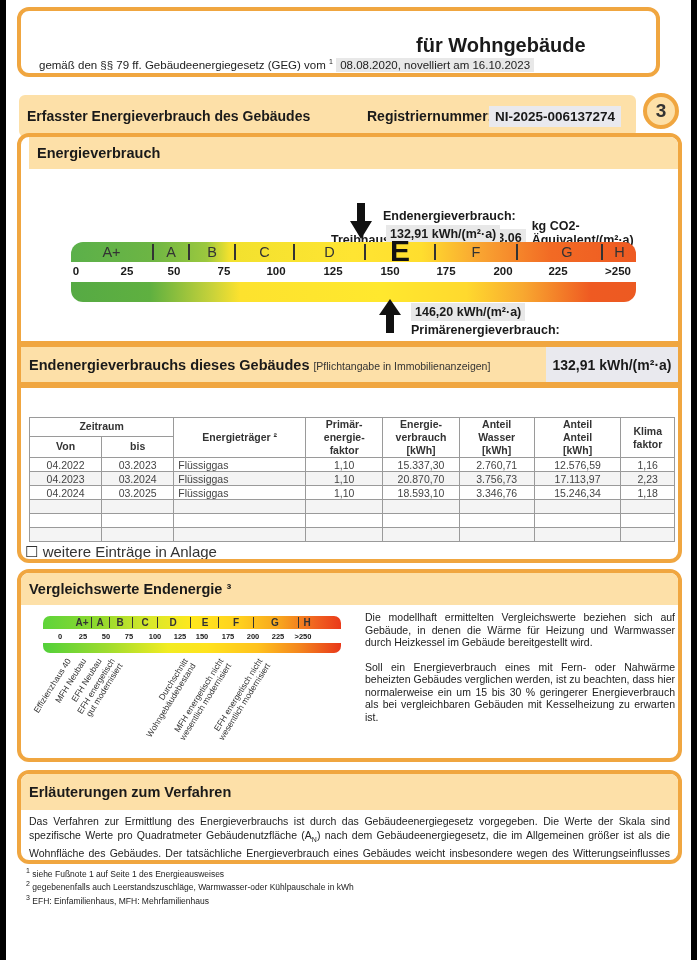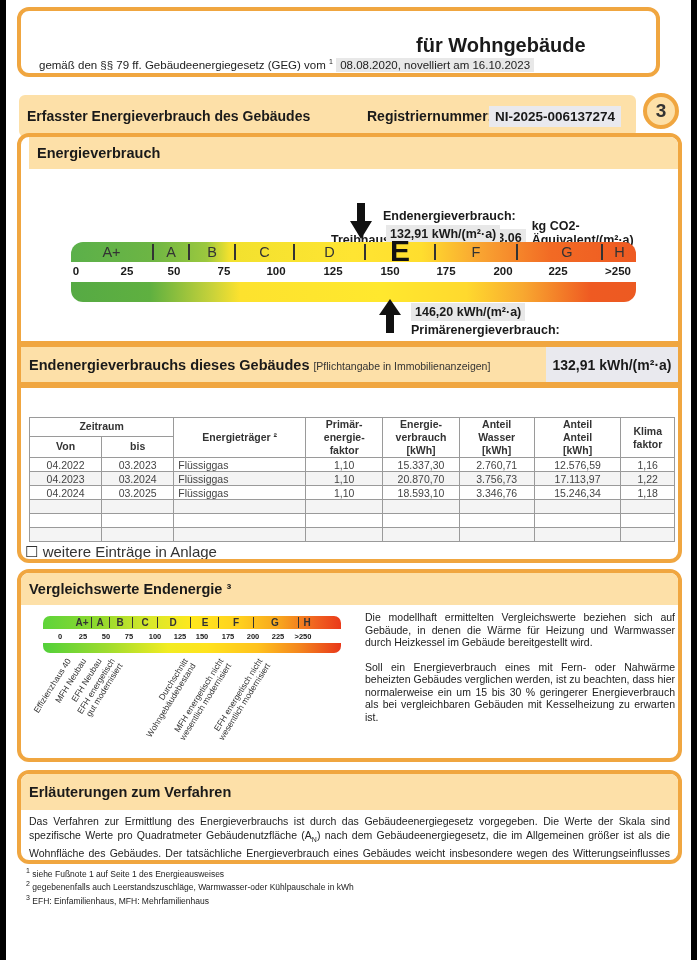--- a/index.html
+++ b/index.html
@@ -207,21 +207,21 @@
         <td>1,16</td>
       </tr>
       <tr class="alt">
         <td>04.2023</td>
         <td>03.2024</td>
         <td class="left">Flüssiggas</td>
         <td>1,10</td>
         <td>20.870,70</td>
         <td>3.756,73</td>
         <td>17.113,97</td>
-        <td>1,22</td>
+        <td>2,23</td>
       </tr>
       <tr>
         <td>04.2024</td>
         <td>03.2025</td>
         <td class="left">Flüssiggas</td>
         <td>1,10</td>
         <td>18.593,10</td>
         <td>3.346,76</td>
         <td>15.246,34</td>
         <td>1,18</td>

